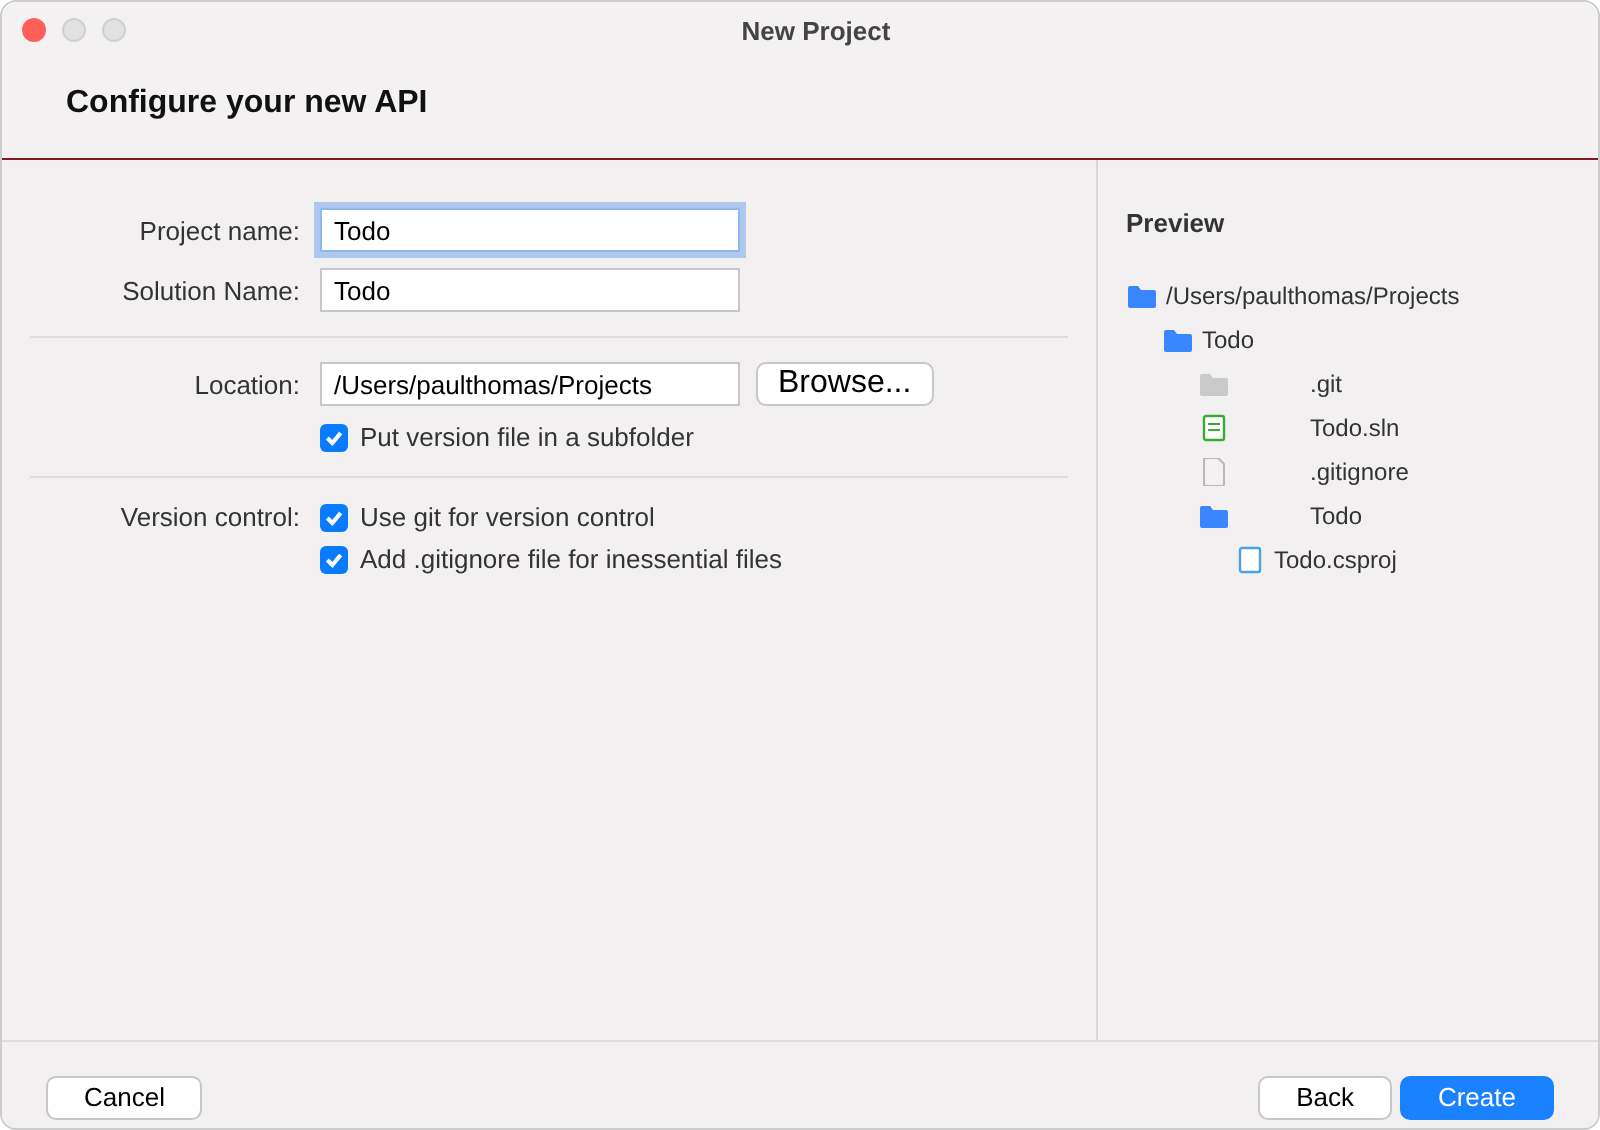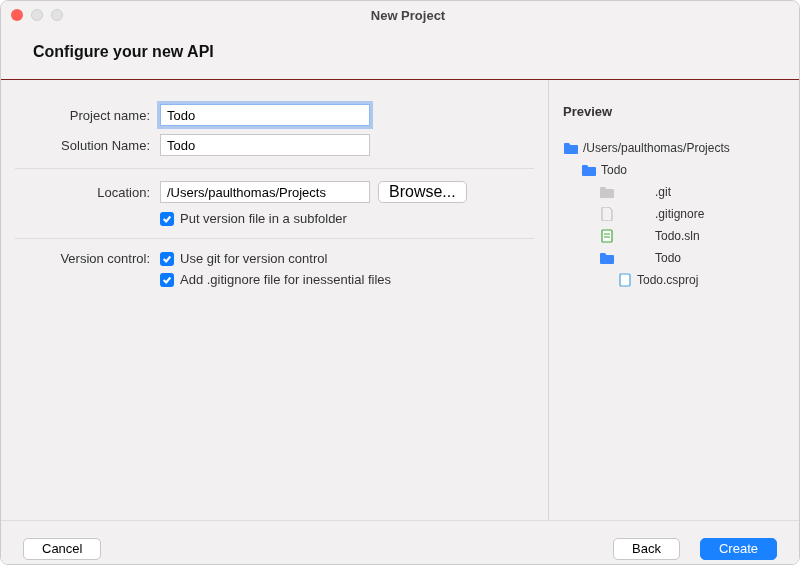--- a/index.html
+++ b/index.html
@@ -123,21 +123,21 @@
   background: #fff;
   font-size: 13px;
   cursor: pointer;
 }
 .btn.primary {
   background: #1a82ff;
   border-color: #1a82ff;
   color: #fff;
   font-weight: 500;
 }
-.footer-right { display:flex; gap: 20px; }
+.footer-right { display:flex; gap: 4px; }
 </style>
 </head>
 <body>
 
 <div class="titlebar">
   <div class="traffic">
     <span class="dot red"></span>
     <span class="dot yel"></span>
     <span class="dot grn"></span>
   </div>
@@ -229,35 +229,35 @@
           <svg class="folder-svg" viewBox="0 0 16 13">
               <path d="M1 2a1 1 0 0 1 1-1h4l1.5 2H14a1 1 0 0 1 1 1v7a1 1 0 0 1-1 1H2a1 1 0 0 1-1-1V2z" fill="#c9c9c9"></path>
             </svg>
         </span>
         <span class="label">.git</span>
       </div>
 
       <div class="tree-item ind2">
         <span class="icon">
           <svg class="file-svg" viewBox="0 0 12 14">
-              <path d="M2 0h6l3 3v10a1 1 0 0 1-1 1H2a1 1 0 0 1-1-1V1a1 1 0 0 1 1-1z" fill="none" stroke="#b8b8b8" stroke-width="1"></path>
-            </svg>
-        </span>
-        <span class="label">.gitignore</span>
-      </div>
-
-      <div class="tree-item ind2">
-        <span class="icon">
-          <svg class="file-svg" viewBox="0 0 12 14">
               <rect x="1" y="1" width="10" height="12" rx="1" fill="#fff" stroke="#3aaa35" stroke-width="1.2"></rect>
               <line x1="3" y1="5" x2="9" y2="5" stroke="#3aaa35"></line>
               <line x1="3" y1="8" x2="9" y2="8" stroke="#3aaa35"></line>
             </svg>
         </span>
         <span class="label">Todo.sln</span>
+      </div>
+
+      <div class="tree-item ind2">
+        <span class="icon">
+          <svg class="file-svg" viewBox="0 0 12 14">
+              <path d="M2 0h6l3 3v10a1 1 0 0 1-1 1H2a1 1 0 0 1-1-1V1a1 1 0 0 1 1-1z" fill="none" stroke="#b8b8b8" stroke-width="1"></path>
+            </svg>
+        </span>
+        <span class="label">.gitignore</span>
       </div>
 
       <div class="tree-item ind2">
         <span class="icon">
           <svg class="folder-svg" viewBox="0 0 16 13">
               <path d="M1 2a1 1 0 0 1 1-1h4l1.5 2H14a1 1 0 0 1 1 1v7a1 1 0 0 1-1 1H2a1 1 0 0 1-1-1V2z" fill="#3a86ff"></path>
             </svg>
         </span>
         <span class="label">Todo</span>
       </div>

